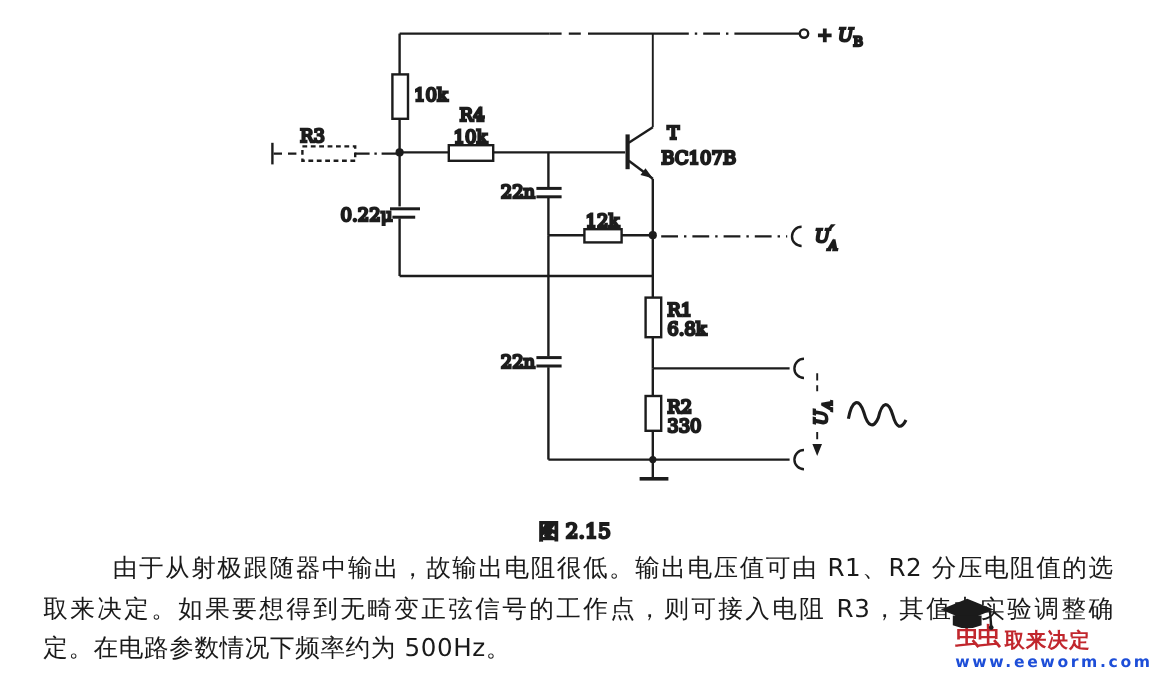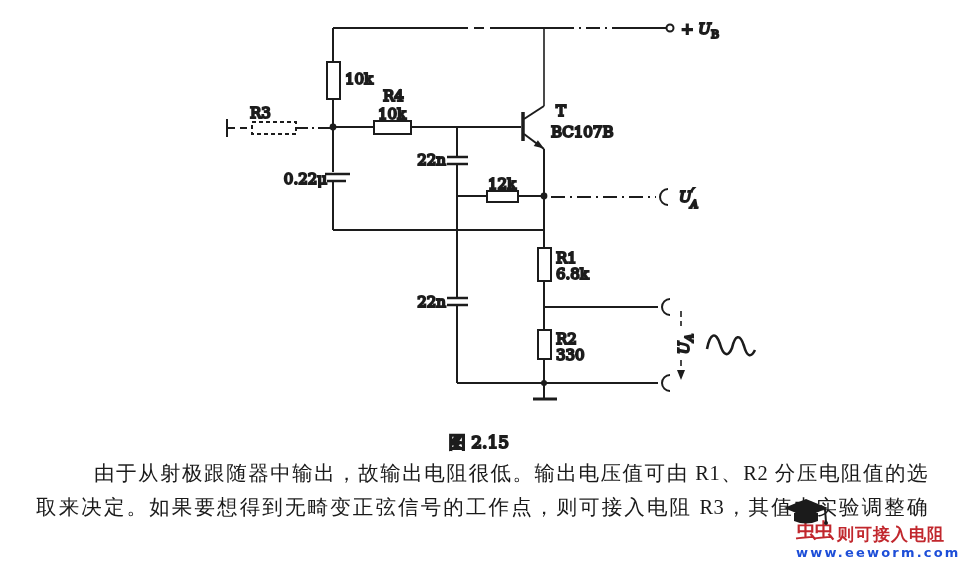--- a/index.html
+++ b/index.html
@@ -4,21 +4,21 @@
 <style>
   html,body{margin:0;padding:0;}
   .page{position:relative;width:960px;height:568px;background:#ffffff;overflow:hidden;
         font-family:"DejaVu Sans",sans-serif;color:#1a1a1a;}
   svg text{font-family:"DejaVu Serif",serif;fill:#1c1c1c;}
   .lbl{font-size:15px;}
   .cap{font-size:17px;}
   .body-text{position:absolute;left:36px;right:32px;top:457px;
              font-size:20.5px;line-height:33.5px;letter-spacing:0.5px;}
   .line{white-space:nowrap;}
-  .line.just{text-align:justify;text-align-last:justify;text-justify:inter-character;white-space:normal;font-family:Liberation Serif, serif;}
+  .line.just{text-align:justify;text-align-last:justify;text-justify:inter-character;white-space:normal;}
   .indent{text-indent:58px;}
   .watermark{position:absolute;right:4px;bottom:3px;width:160px;height:54px;}
   .wm-row{display:flex;align-items:flex-end;height:34px;}
   .wm-logo{font-size:20px;font-weight:bold;line-height:30px;letter-spacing:-2px;
            font-family:"DejaVu Serif",serif;}
   .wm-site{font-size:17px;font-weight:bold;margin-left:5px;line-height:22px;letter-spacing:1px;}
   .wm-url{font-size:13px;font-weight:bold;letter-spacing:2.2px;line-height:16px;
           font-family:"DejaVu Sans",sans-serif;}
   .wm-cap{position:absolute;left:-16px;top:-14px;}
 </style>
@@ -153,30 +153,31 @@
       <tspan>+ </tspan><tspan font-style="italic">U</tspan><tspan dy="4" font-size="11">B</tspan>
     </text>
 
     <text class="cap" x="479" y="448" text-anchor="middle" font-family="DejaVu Sans, sans-serif">图 2.15</text>
   </svg>
 
   
   <div class="body-text">
     <div class="line just indent">由于从射极跟随器中输出，故输出电阻很低。输出电压值可由 R1、R2 分压电阻值的选</div>
     <div class="line just">取来决定。如果要想得到无畸变正弦信号的工作点，则可接入电阻 R3，其值由实验调整确</div>
+    <div class="line">定。在电路参数情况下频率约为 500Hz。</div>
   </div>
 
   
   <div class="watermark">
     <svg class="wm-cap" width="52" height="30" viewBox="0 0 52 30">
       <polygon points="4,11 26,2 48,11 26,20" fill="#1b1b1b"></polygon>
       <path d="M14,16 L14,24 Q26,29 38,24 L38,16" fill="#1b1b1b"></path>
       <line x1="45" y1="12" x2="46" y2="25" stroke="#1b1b1b" stroke-width="2"></line>
       <circle cx="46" cy="26" r="2" fill="#1b1b1b"></circle>
     </svg>
     <div class="wm-row">
       <span class="wm-logo" style="color:#c1272d">虫虫</span>
-      <span class="wm-site" style="color:#c1272d">则可接入电阻</span>
+      <span class="wm-site" style="color:#c1272d">取来决定</span>
     </div>
     <div class="wm-url" style="color:#1d4ed8">www.eeworm.com</div>
   </div>
 
 </div>
 
 </body></html>

